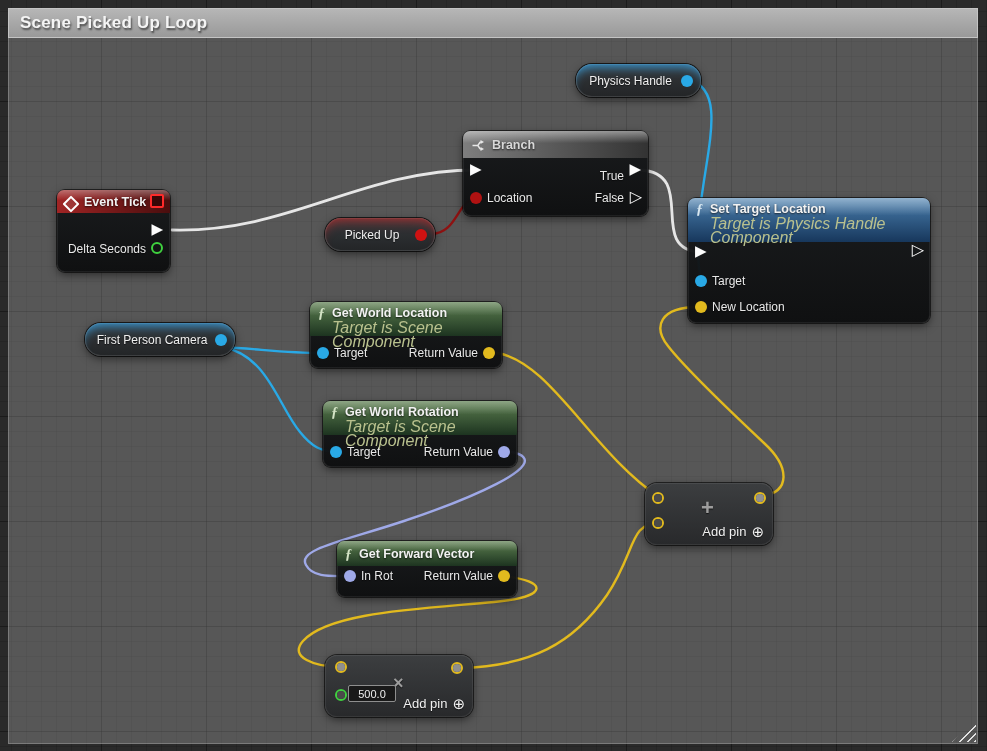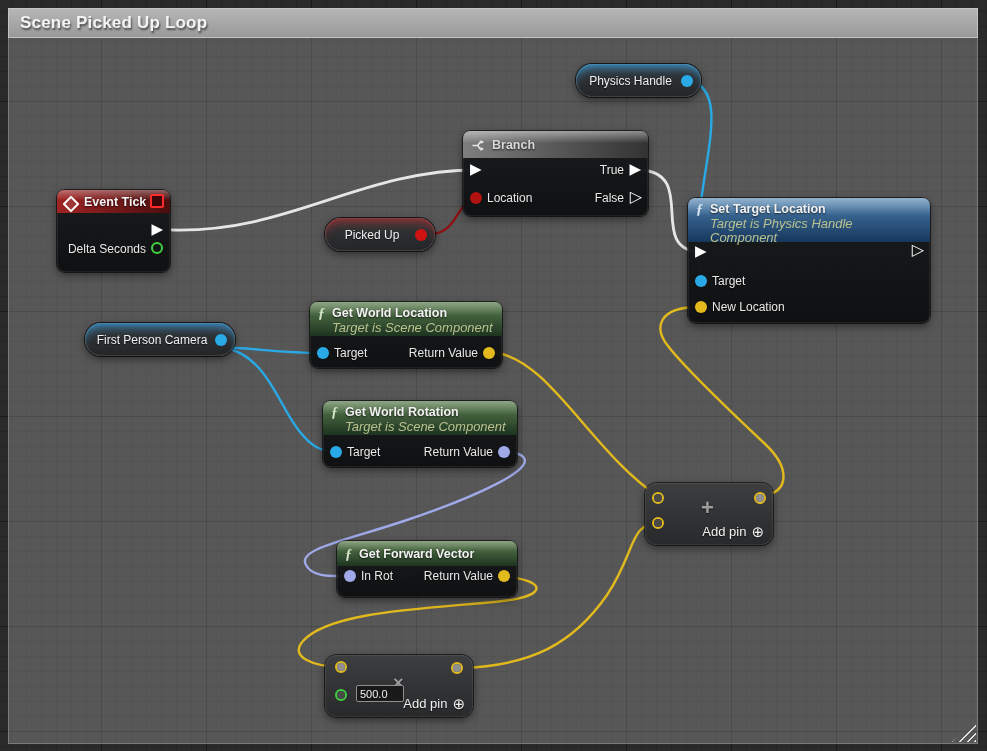--- a/index.html
+++ b/index.html
@@ -48,21 +48,21 @@
   .node-header{
     position:absolute;left:0;top:0;right:0;border-radius:7px 7px 0 0;
     padding:4px 8px 3px 8px;box-sizing:border-box;
     display:flex;align-items:flex-start;gap:7px;
   }
   .hdr-red{background:linear-gradient(to bottom, rgba(255,255,255,.35), rgba(255,255,255,0) 45%), linear-gradient(to right,#a02424,#4a0e0e);align-items:flex-end;}
   .hdr-gray{background:linear-gradient(to bottom, rgba(255,255,255,.45), rgba(255,255,255,0) 45%), linear-gradient(to right,#7e7e7e,#333333);text-align:center;}
   .hdr-blue{background:linear-gradient(to bottom, rgba(255,255,255,.4), rgba(255,255,255,0) 40%), linear-gradient(to bottom,#4a7fae,#17375c);}
   .hdr-green{background:linear-gradient(to bottom, rgba(255,255,255,.3), rgba(255,255,255,0) 40%), linear-gradient(to bottom,#5d7f50,#1d3420);}
   .node-title{font-size:12.5px;font-weight:bold;color:#f2f2f2;text-shadow:0 1px 2px rgba(0,0,0,.7);line-height:15px;}
-  .node-subtitle{font-size:13px;font-style:italic;color:#b9c18e;line-height:14px;}
+  .node-subtitle{font-size:16px;font-style:italic;color:#b9c18e;line-height:14px;}
   .f-icon{font-family:"Liberation Serif",serif;font-style:italic;font-weight:bold;font-size:14px;line-height:15px;color:#d9e8f1;}
   .hdr-green .f-icon{color:#d4e4c6;}
   .diamond-icon{width:8px;height:8px;border:2px solid #fff;transform:rotate(45deg);margin-top:3px;border-radius:1px;background:rgba(255,255,255,.1);}
   .bound-icon{position:absolute;right:6px;top:4px;width:10px;height:10px;border:2px solid #ff2a2a;background:#3a0606;border-radius:2px;}
   .row-label{position:absolute;height:16px;line-height:16px;font-size:12px;color:#e8e8e8;text-shadow:0 1px 1px rgba(0,0,0,.6);white-space:nowrap;}
   .r{right:24px;text-align:right;}
   .l{left:24px;}
   .pin{position:absolute;width:12px;height:12px;border-radius:50%;box-sizing:border-box;}
   .pin.in{left:7px;} .pin.out{right:7px;}
   .exec{position:absolute;height:16px;line-height:15px;font-size:15px;color:#fcfcfc;}
@@ -134,21 +134,21 @@
       <svg width="14" height="13">
           <path d="M1.5 6.5 H6 C 8.5 6.5 7.5 3 10 3 M6 6.5 C 8.5 6.5 7.5 10 10 10" stroke="#e8e8e8" fill="none" stroke-width="1.6"></path>
           <path d="M9.5 1 L13 3 L9.5 5 Z M9.5 8 L13 10 L9.5 12 Z" fill="#e8e8e8"></path>
         </svg>
       <span class="node-title" style="color:#d8d8d8;">Branch</span>
     </div>
     <span class="exec" style="left:7px;top:30px;">▶</span>
     <span class="pin in" style="top:192px;"></span>
     <span class="pin in" style="top:61px;background:#b01212;"></span>
     <span class="row-label l" style="top:59px;">Location</span>
-    <span class="row-label r" style="top:31px;">True</span>
+    <span class="row-label r" style="top:37px;">True</span>
     <span class="exec" style="right:7px;top:30px;">▶</span>
     <span class="row-label r" style="top:59px;">False</span>
     <span class="exec" style="right:6px;top:58px;font-size:16px;">▷</span>
   </div>
 
   <div class="pill glow-blue" style="left:576px;top:64px;width:125px;height:33px;">
     <span>Physics Handle</span>
     <span class="pin" style="background:#29a9e6;"></span>
   </div>
 
@@ -233,20 +233,20 @@
     <span class="pin in" style="top:6px;left:10px;border:2.5px solid #e2ba1e;">
         <span style="display:block;width:100%;height:100%;border-radius:50%;background:#8f8f8f;"></span>
       </span>
     <span class="pin out" style="top:7px;right:10px;border:2.5px solid #e2ba1e;">
         <span style="display:block;width:100%;height:100%;border-radius:50%;background:#8f8f8f;"></span>
       </span>
     <span class="pin in" style="top:34px;left:10px;border:2.5px solid #3fd13f;">
         <span style="display:block;width:100%;height:100%;border-radius:50%;background:#4a4a4a;"></span>
       </span>
     <span class="op" style="left:68px;top:18px;font-size:18px;">×</span>
-    <input class="float-input" style="left: 31px; top: 30px;" readonly="" value="500.0">
+    <input class="float-input" style="left: 23px; top: 30px; text-align: center;" readonly="" value="500.0">
     <span class="addpin" style="right:8px;bottom:6px;">
       <span>Add pin</span>
       <span class="plus-circ">⊕</span>
     </span>
   </div>
 
 </div>
 
 </body></html>

